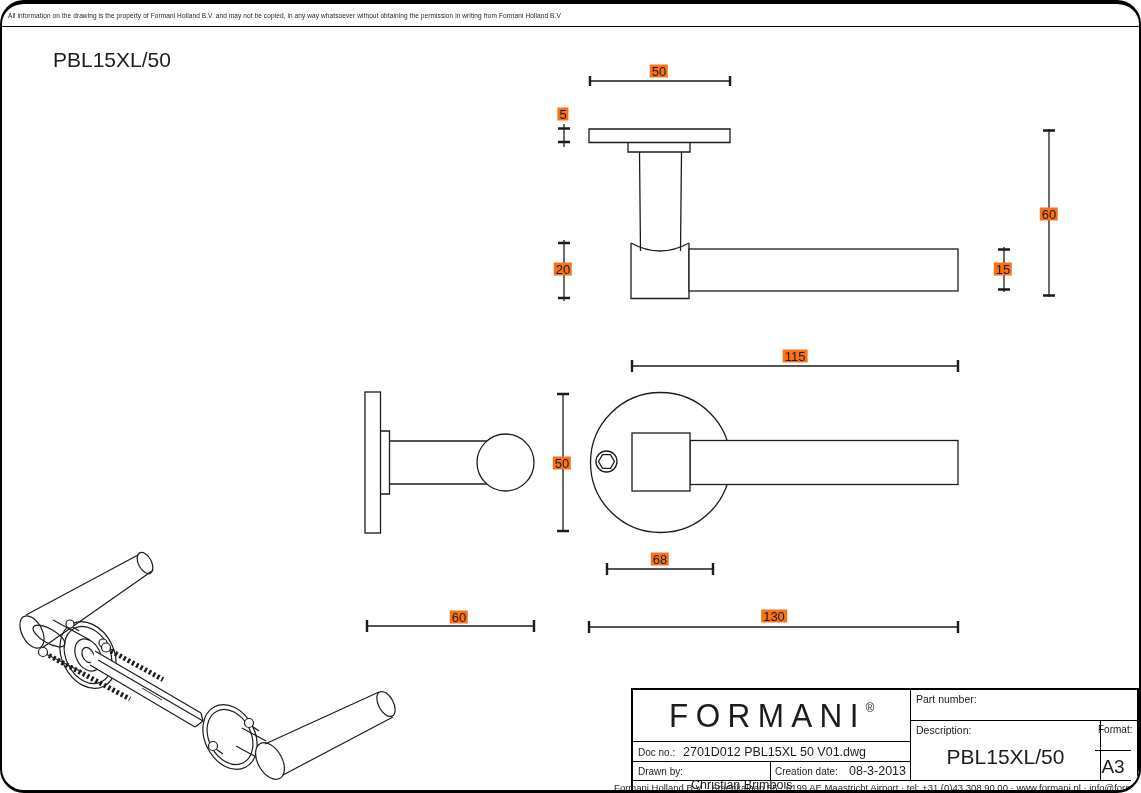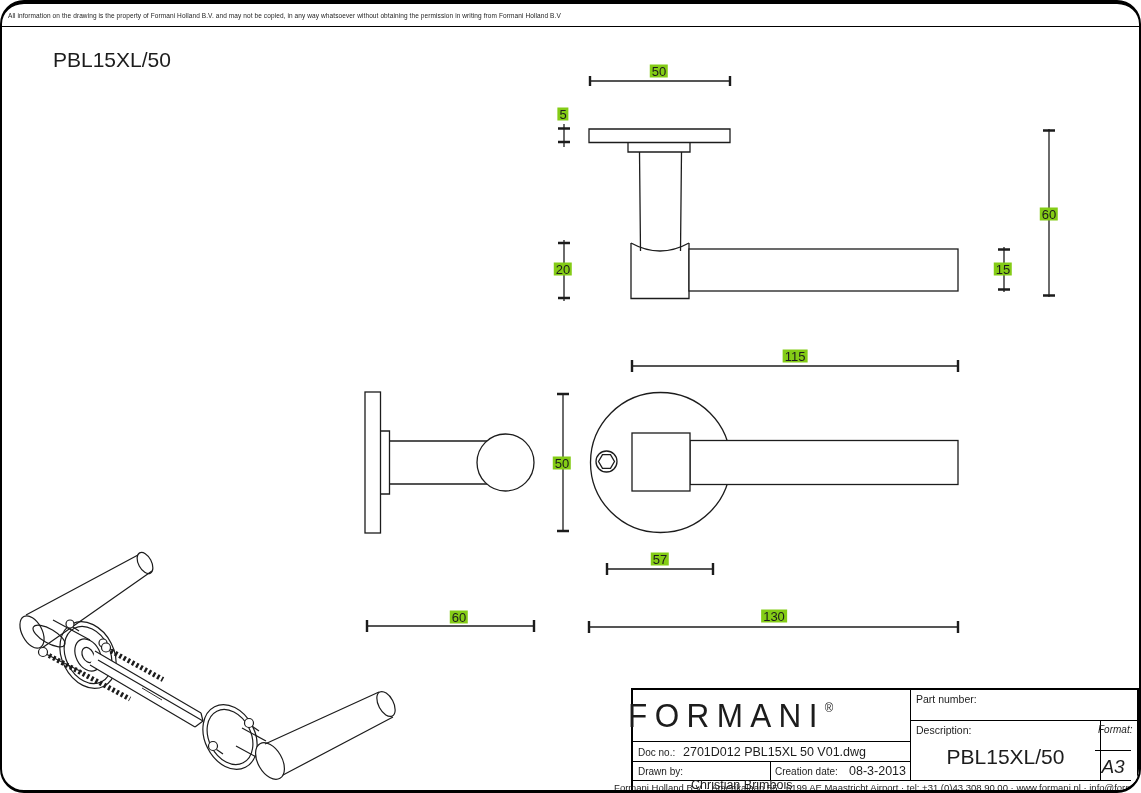--- a/index.html
+++ b/index.html
@@ -4,34 +4,34 @@
 <style>
   html,body{margin:0;padding:0;background:#fff;}
   body{font-family:"Liberation Sans",sans-serif;color:#1c1c1c;}
   .page{position:relative;width:1141px;height:793px;background:#fff;box-sizing:border-box;
         border-top:4px solid #000;border-left:2px solid #000;border-right:2px solid #000;border-bottom:3px solid #000;overflow:hidden;border-radius:24px;}
   .disclaimer{position:absolute;left:0;top:0;right:0;height:23px;border-bottom:1px solid #000;
               font-size:6.5px;letter-spacing:.1px;padding:8px 0 0 6px;box-sizing:border-box;white-space:nowrap;}
   .doc-title{position:absolute;left:51px;top:44px;font-size:21px;}
   .doc-desc{position:absolute;left:52px;top:96px;font-size:14px;line-height:17px;}
   svg.draw{position:absolute;left:0;top:0;}
-  .dim{position:absolute;transform:translate(-50%,-50%);font-size:13px;line-height:1;background:#84cc16;padding:0 2px;white-space:nowrap;}
+  .dim{position:absolute;transform:translate(-50%,-50%);font-size:13px;line-height:1;background:#f97316;padding:0 2px;white-space:nowrap;}
   
   .tb{position:absolute;left:629px;top:684px;width:508px;height:107px;border:2px solid #000;box-sizing:border-box;background:#fff;}
   .tb *{box-sizing:border-box;}
   .cell{position:absolute;border-color:#000;}
   .cell-logo{left:0;top:0;width:278px;height:52px;border-right:1.5px solid #000;border-bottom:1.5px solid #000;
-             display:flex;align-items:center;justify-content:flex-start;}
+             display:flex;align-items:center;justify-content:center;}
   .logo-text{font-size:30px;font-weight:100;letter-spacing:7px;transform:scale(1.05,1.12);white-space:nowrap;}
   .logo-reg{font-size:11px;vertical-align:14px;letter-spacing:0;}
   .cell-doc{left:0;top:52px;width:278px;height:20px;border-right:1.5px solid #000;border-bottom:1.5px solid #000;}
   .cell-drawn{left:0;top:72px;width:278px;height:19px;border-right:1.5px solid #000;border-bottom:1.5px solid #000;}
   .cell-part{left:278px;top:0;width:226px;height:31px;border-bottom:1.5px solid #000;}
   .cell-desc{left:278px;top:31px;width:190px;height:60px;border-right:1.5px solid #000;border-bottom:1.5px solid #000;}
-  .cell-format{left:462px;top:31px;width:36px;height:60px;border-bottom:1.5px solid #000;font-style:italic;}
+  .cell-format{left:462px;top:31px;width:36px;height:60px;border-bottom:1.5px solid #000;}
   .cell-footer{left:0;top:91px;width:504px;height:12px;display:flex;align-items:center;justify-content:center;}
   .lbl{font-size:10px;}
   .val{font-size:12.5px;}
   .cell-doc .lbl{position:absolute;left:5px;top:5px;}
   .cell-doc .val{position:absolute;left:50px;top:3px;}
   .cell-drawn .lbl{position:absolute;left:5px;top:4px;}
   .cell-drawn .val{position:absolute;left:58px;top:16px;}
   .drawn-date{position:absolute;left:137px;top:0;width:141px;height:100%;border-left:1.5px solid #000;}
   .drawn-date .lbl{position:absolute;left:4px;top:4px;}
   .drawn-date .val{position:absolute;left:78px;top:2px;}
@@ -146,21 +146,21 @@
     </g>
   </svg>
 
   <span class="dim" style="left:657px;top:67px">50</span>
   <span class="dim" style="left:561px;top:110px">5</span>
   <span class="dim" style="left:561px;top:265px">20</span>
   <span class="dim" style="left:1047px;top:210px">60</span>
   <span class="dim" style="left:1001px;top:265px">15</span>
   <span class="dim" style="left:793px;top:352px">115</span>
   <span class="dim" style="left:560px;top:459px">50</span>
-  <span class="dim" style="left:658px;top:555px">57</span>
+  <span class="dim" style="left:658px;top:555px">68</span>
   <span class="dim" style="left:772px;top:612px">130</span>
   <span class="dim" style="left:457px;top:613px">60</span>
 
   <div class="tb">
     <div class="cell cell-logo">
       <span class="logo-text"><span>FORMANI</span><span class="logo-reg">®</span></span>
     </div>
     <div class="cell cell-doc">
       <span class="lbl">Doc no.:</span>
       <span class="val">2701D012 PBL15XL 50 V01.dwg</span>

